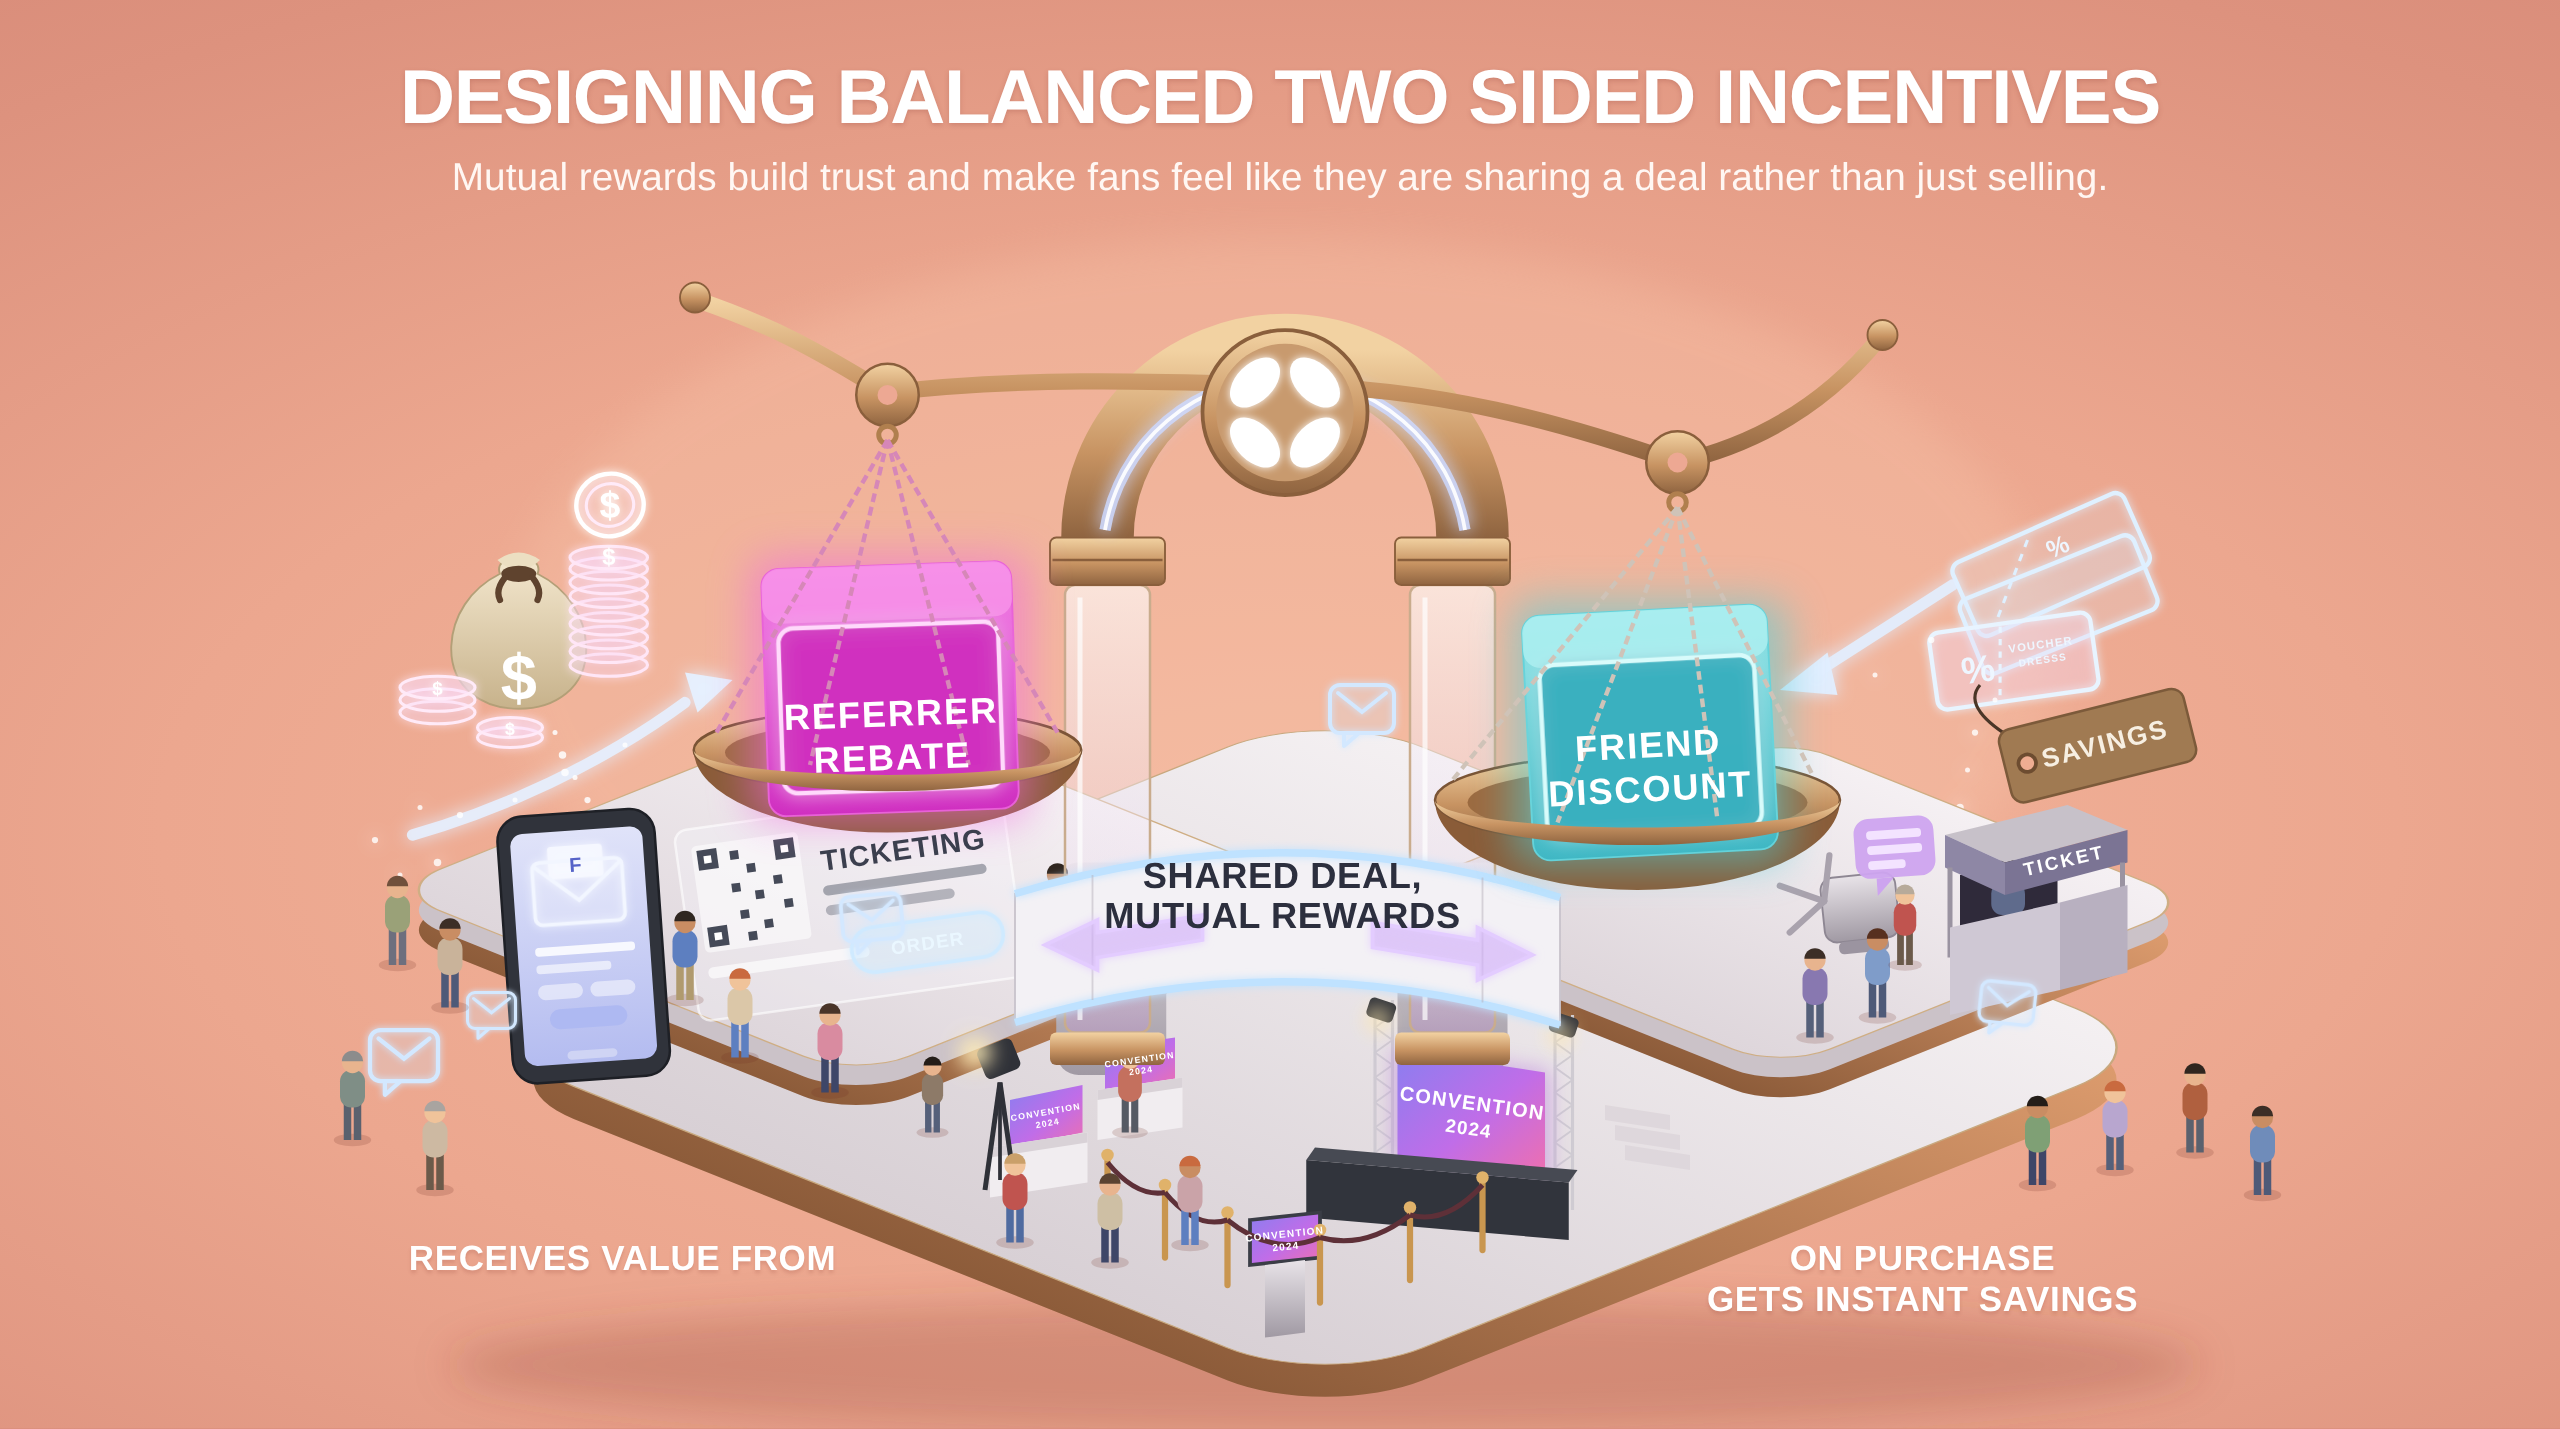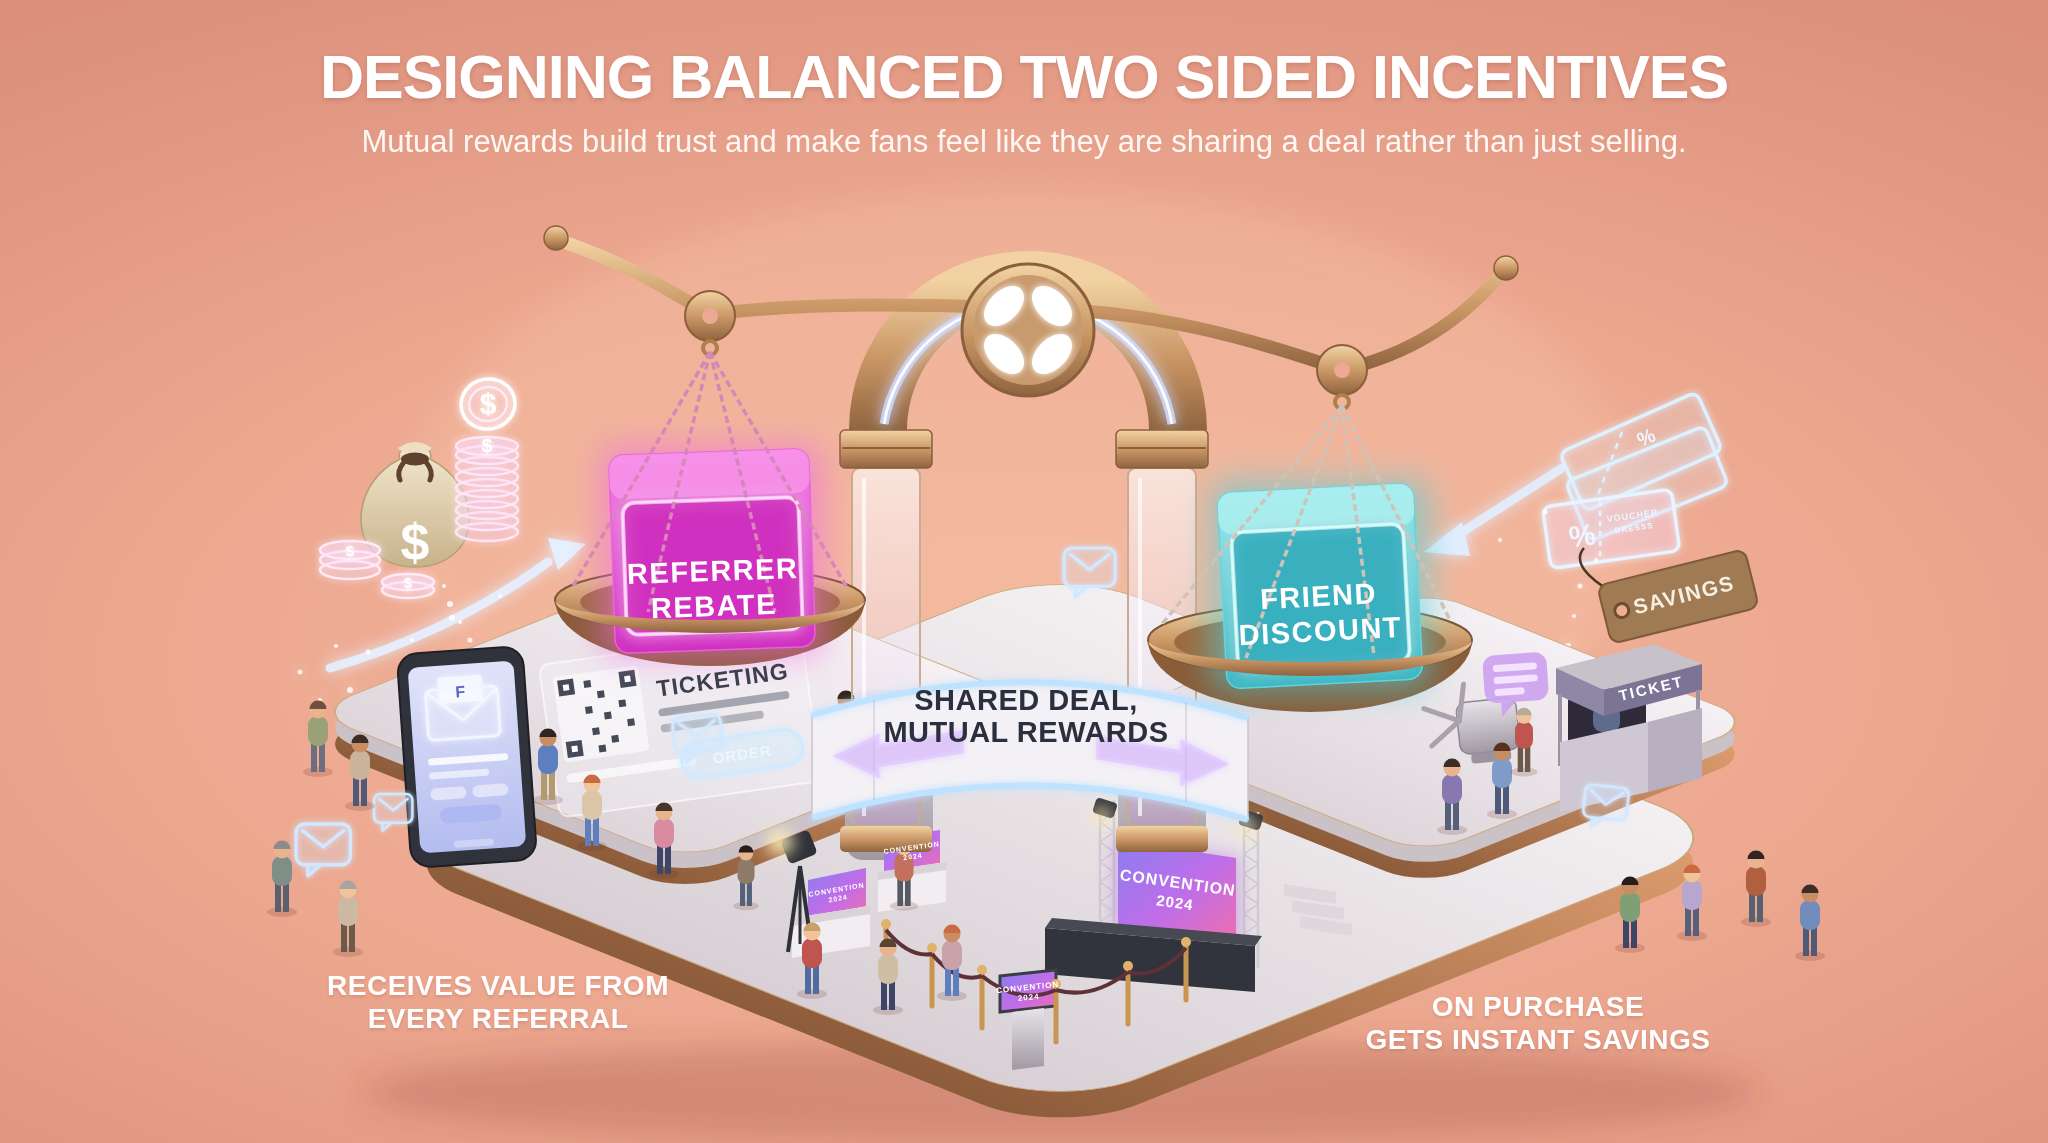--- a/index.html
+++ b/index.html
@@ -5,21 +5,21 @@
   html,body{margin:0;padding:0;background:#d5887a;}
   .canvas{position:relative;width:2048px;height:1143px;overflow:hidden;
     font-family:"Liberation Sans",sans-serif;
     background:radial-gradient(115% 95% at 50% 58%, #f4b89e 0%, #eca78f 38%, #dd927e 68%, #d08172 100%);}
   .canvas svg{position:absolute;left:0;top:0;}
   svg text{font-family:"Liberation Sans",sans-serif;}
   .hdr{position:absolute;left:0;right:0;text-align:center;color:#fff;}
   .hdr.title{top:42px;font-size:61px;font-weight:bold;letter-spacing:-1px;text-shadow:0 2px 4px rgba(140,60,50,.25);}
   .hdr.sub{top:124px;font-size:31px;font-weight:normal;color:#fff7f3;}
   .cap{position:absolute;width:460px;text-align:center;color:#fff;font-size:28px;font-weight:bold;line-height:33px;letter-spacing:.5px;text-shadow:0 2px 3px rgba(140,60,50,.2);}
-  .cap.left{left:268px;top:969px;}
+  .cap.left{left:268px;top:990px;}
   .cap.right{left:1308px;top:990px;}
   .sign-t{fill:#ffffff;font-size:29px;font-weight:bold;text-anchor:middle;letter-spacing:1.5px;}
   .banner-t{fill:#2c2f3e;font-size:29px;font-weight:bold;text-anchor:middle;letter-spacing:.5px;}
   .led-t{fill:#ffffff;font-weight:bold;text-anchor:middle;letter-spacing:1px;}
   .tag-t{fill:#f7efe2;font-size:21px;font-weight:bold;text-anchor:middle;letter-spacing:1.5px;}
   .booth-t{fill:#ffffff;font-size:15px;font-weight:bold;text-anchor:middle;letter-spacing:2px;}
   .panel-t{fill:#3b3f4e;font-size:23px;font-weight:bold;text-anchor:middle;letter-spacing:1px;}
   .btn-t{fill:#eaf7ff;font-size:15px;font-weight:bold;text-anchor:middle;letter-spacing:1px;}
   .coin-t{fill:#ffffff;font-weight:bold;text-anchor:middle;}
   .vcr-t{fill:#eef6ff;font-weight:bold;text-anchor:middle;letter-spacing:1px;}
@@ -663,20 +663,19 @@
   <text class="led-t" x="837" y="901" font-size="7" transform="rotate(-10 837 892)">2024</text>
   <text class="led-t" x="912" y="850" font-size="7" transform="rotate(-8 912 850)">CONVENTION</text>
   <text class="led-t" x="912" y="859" font-size="7" transform="rotate(-8 912 850)">2024</text>
 </g>
 </svg>
 
 <div class="hdr title">DESIGNING BALANCED TWO SIDED INCENTIVES</div>
 <div class="hdr sub">Mutual rewards build trust and make fans feel like they are sharing a deal rather than just selling.</div>
 <div class="cap left">
   <div>RECEIVES VALUE FROM</div>
-  <div>EVERY REFERRAL</div>
 </div>
 <div class="cap right">
   <div>ON PURCHASE</div>
   <div>GETS INSTANT SAVINGS</div>
 </div>
 
 </div>
 
 </body></html>

